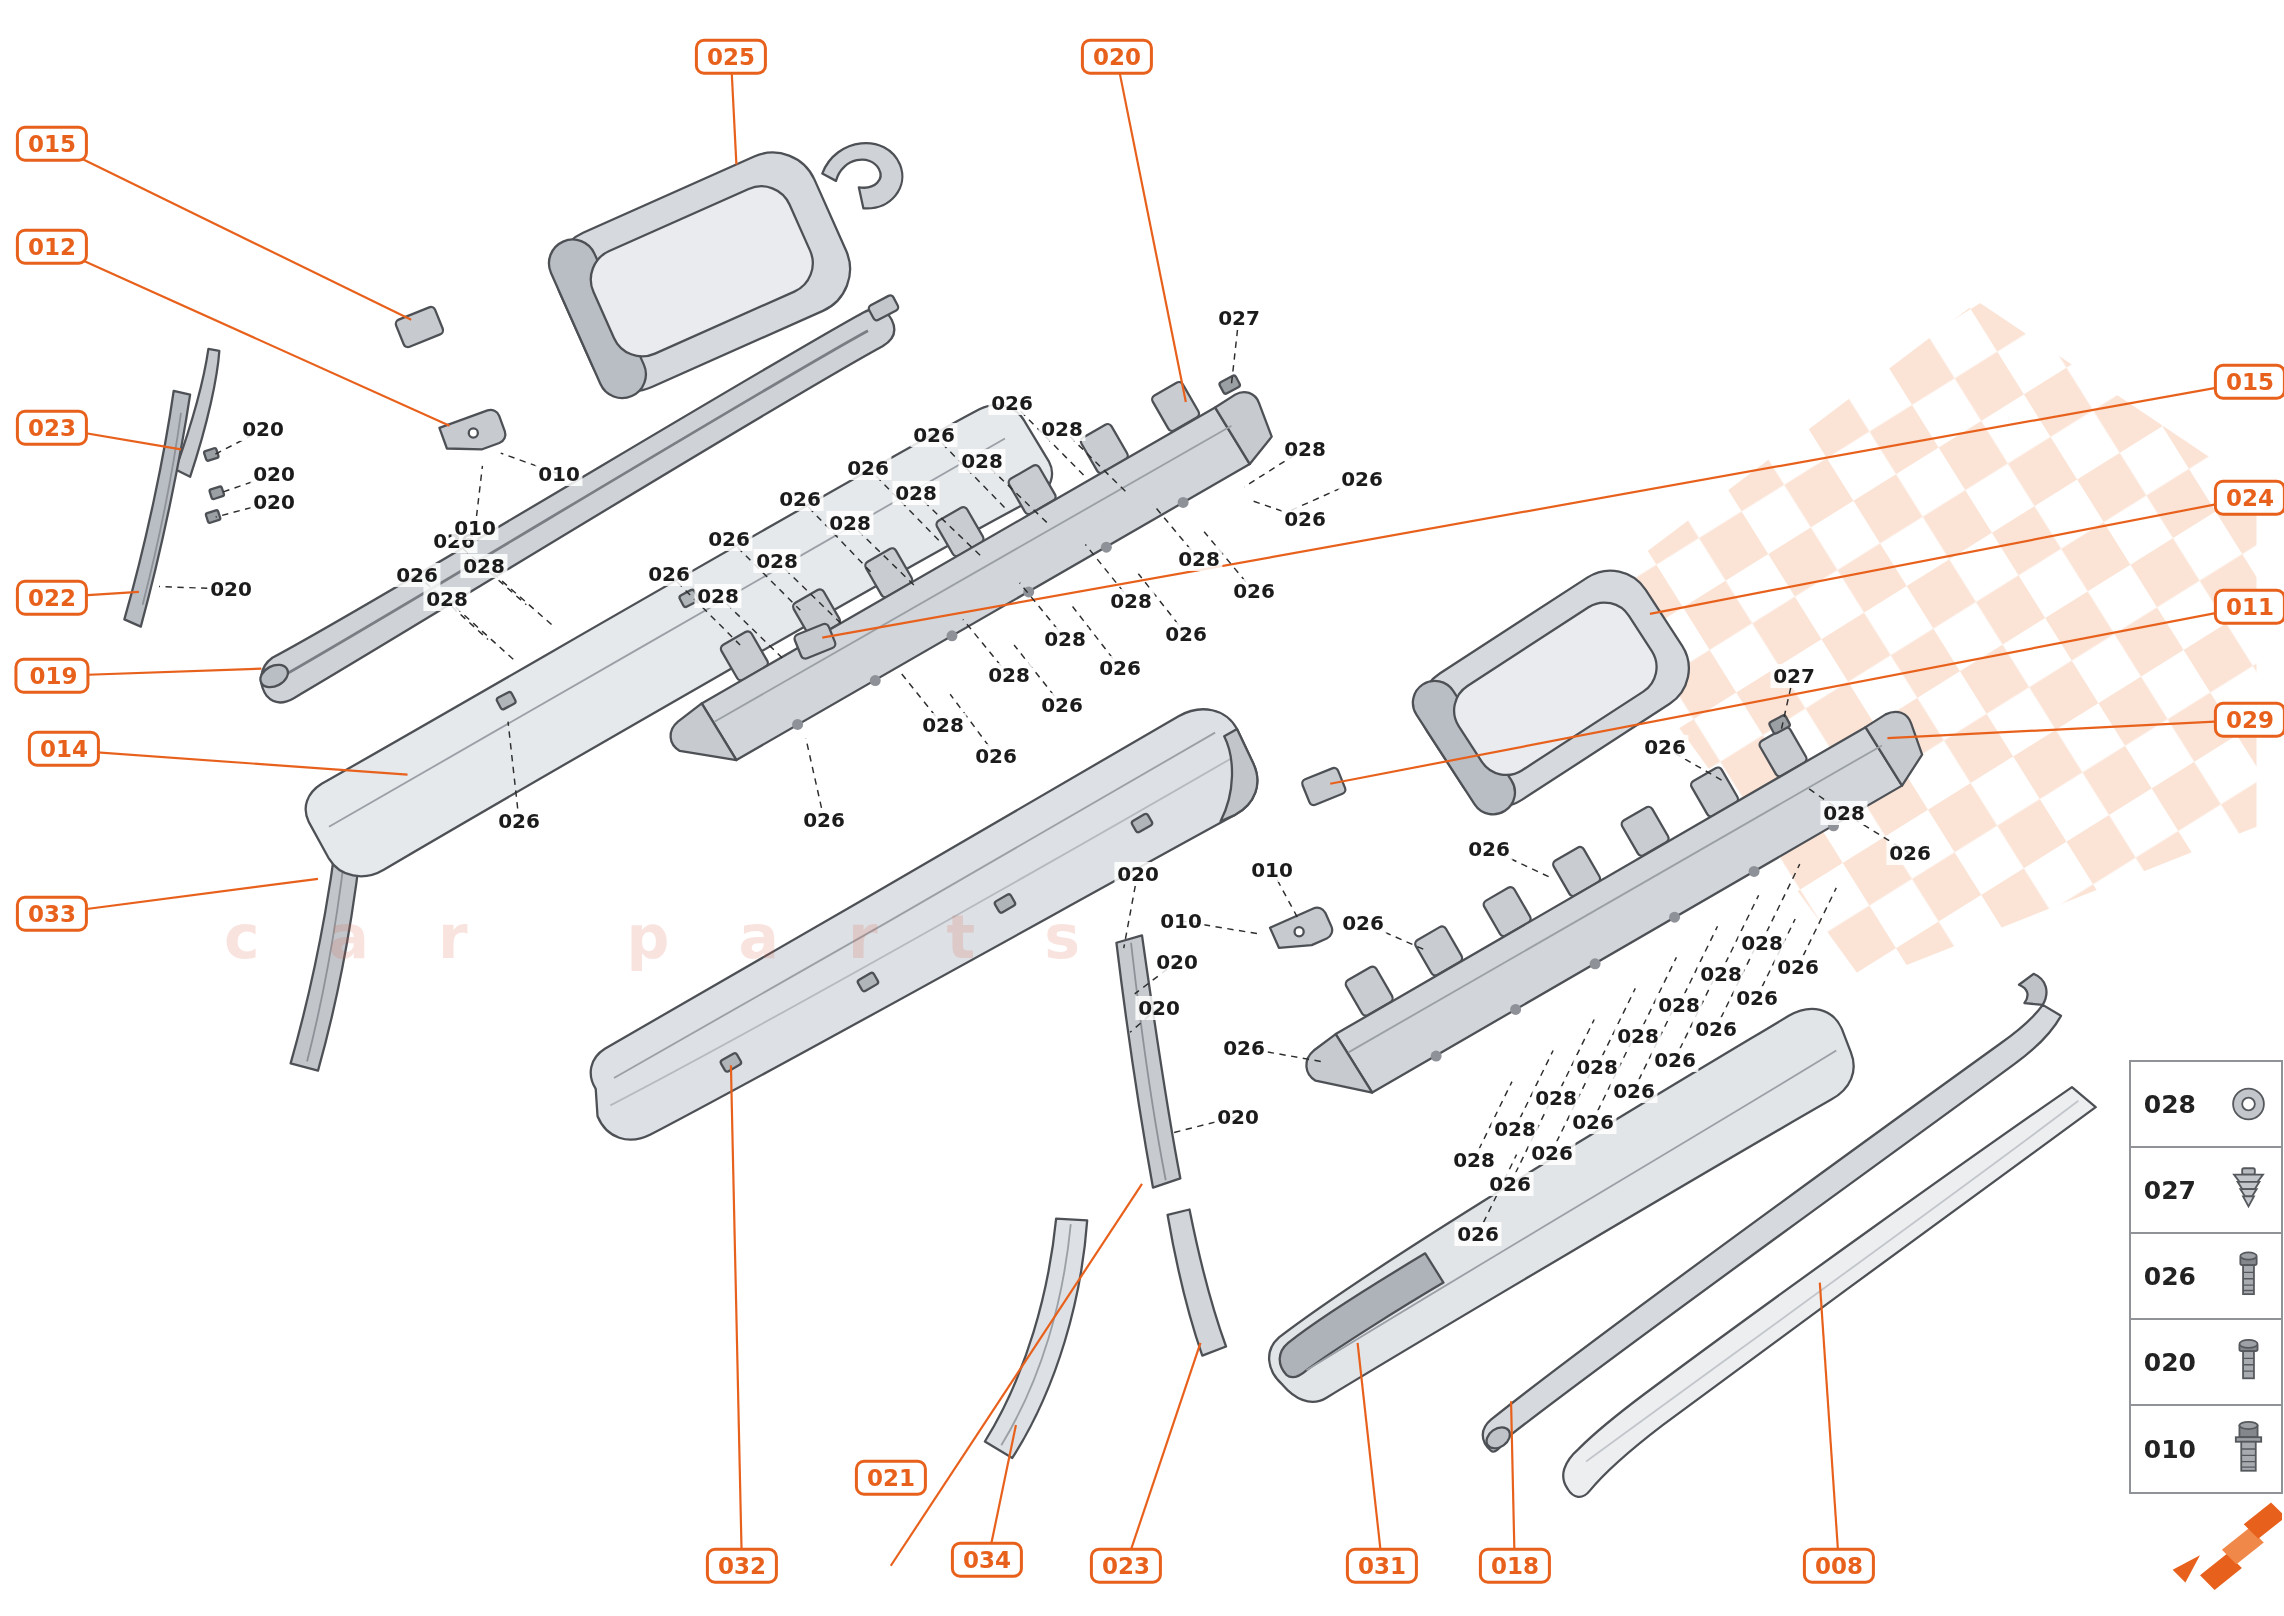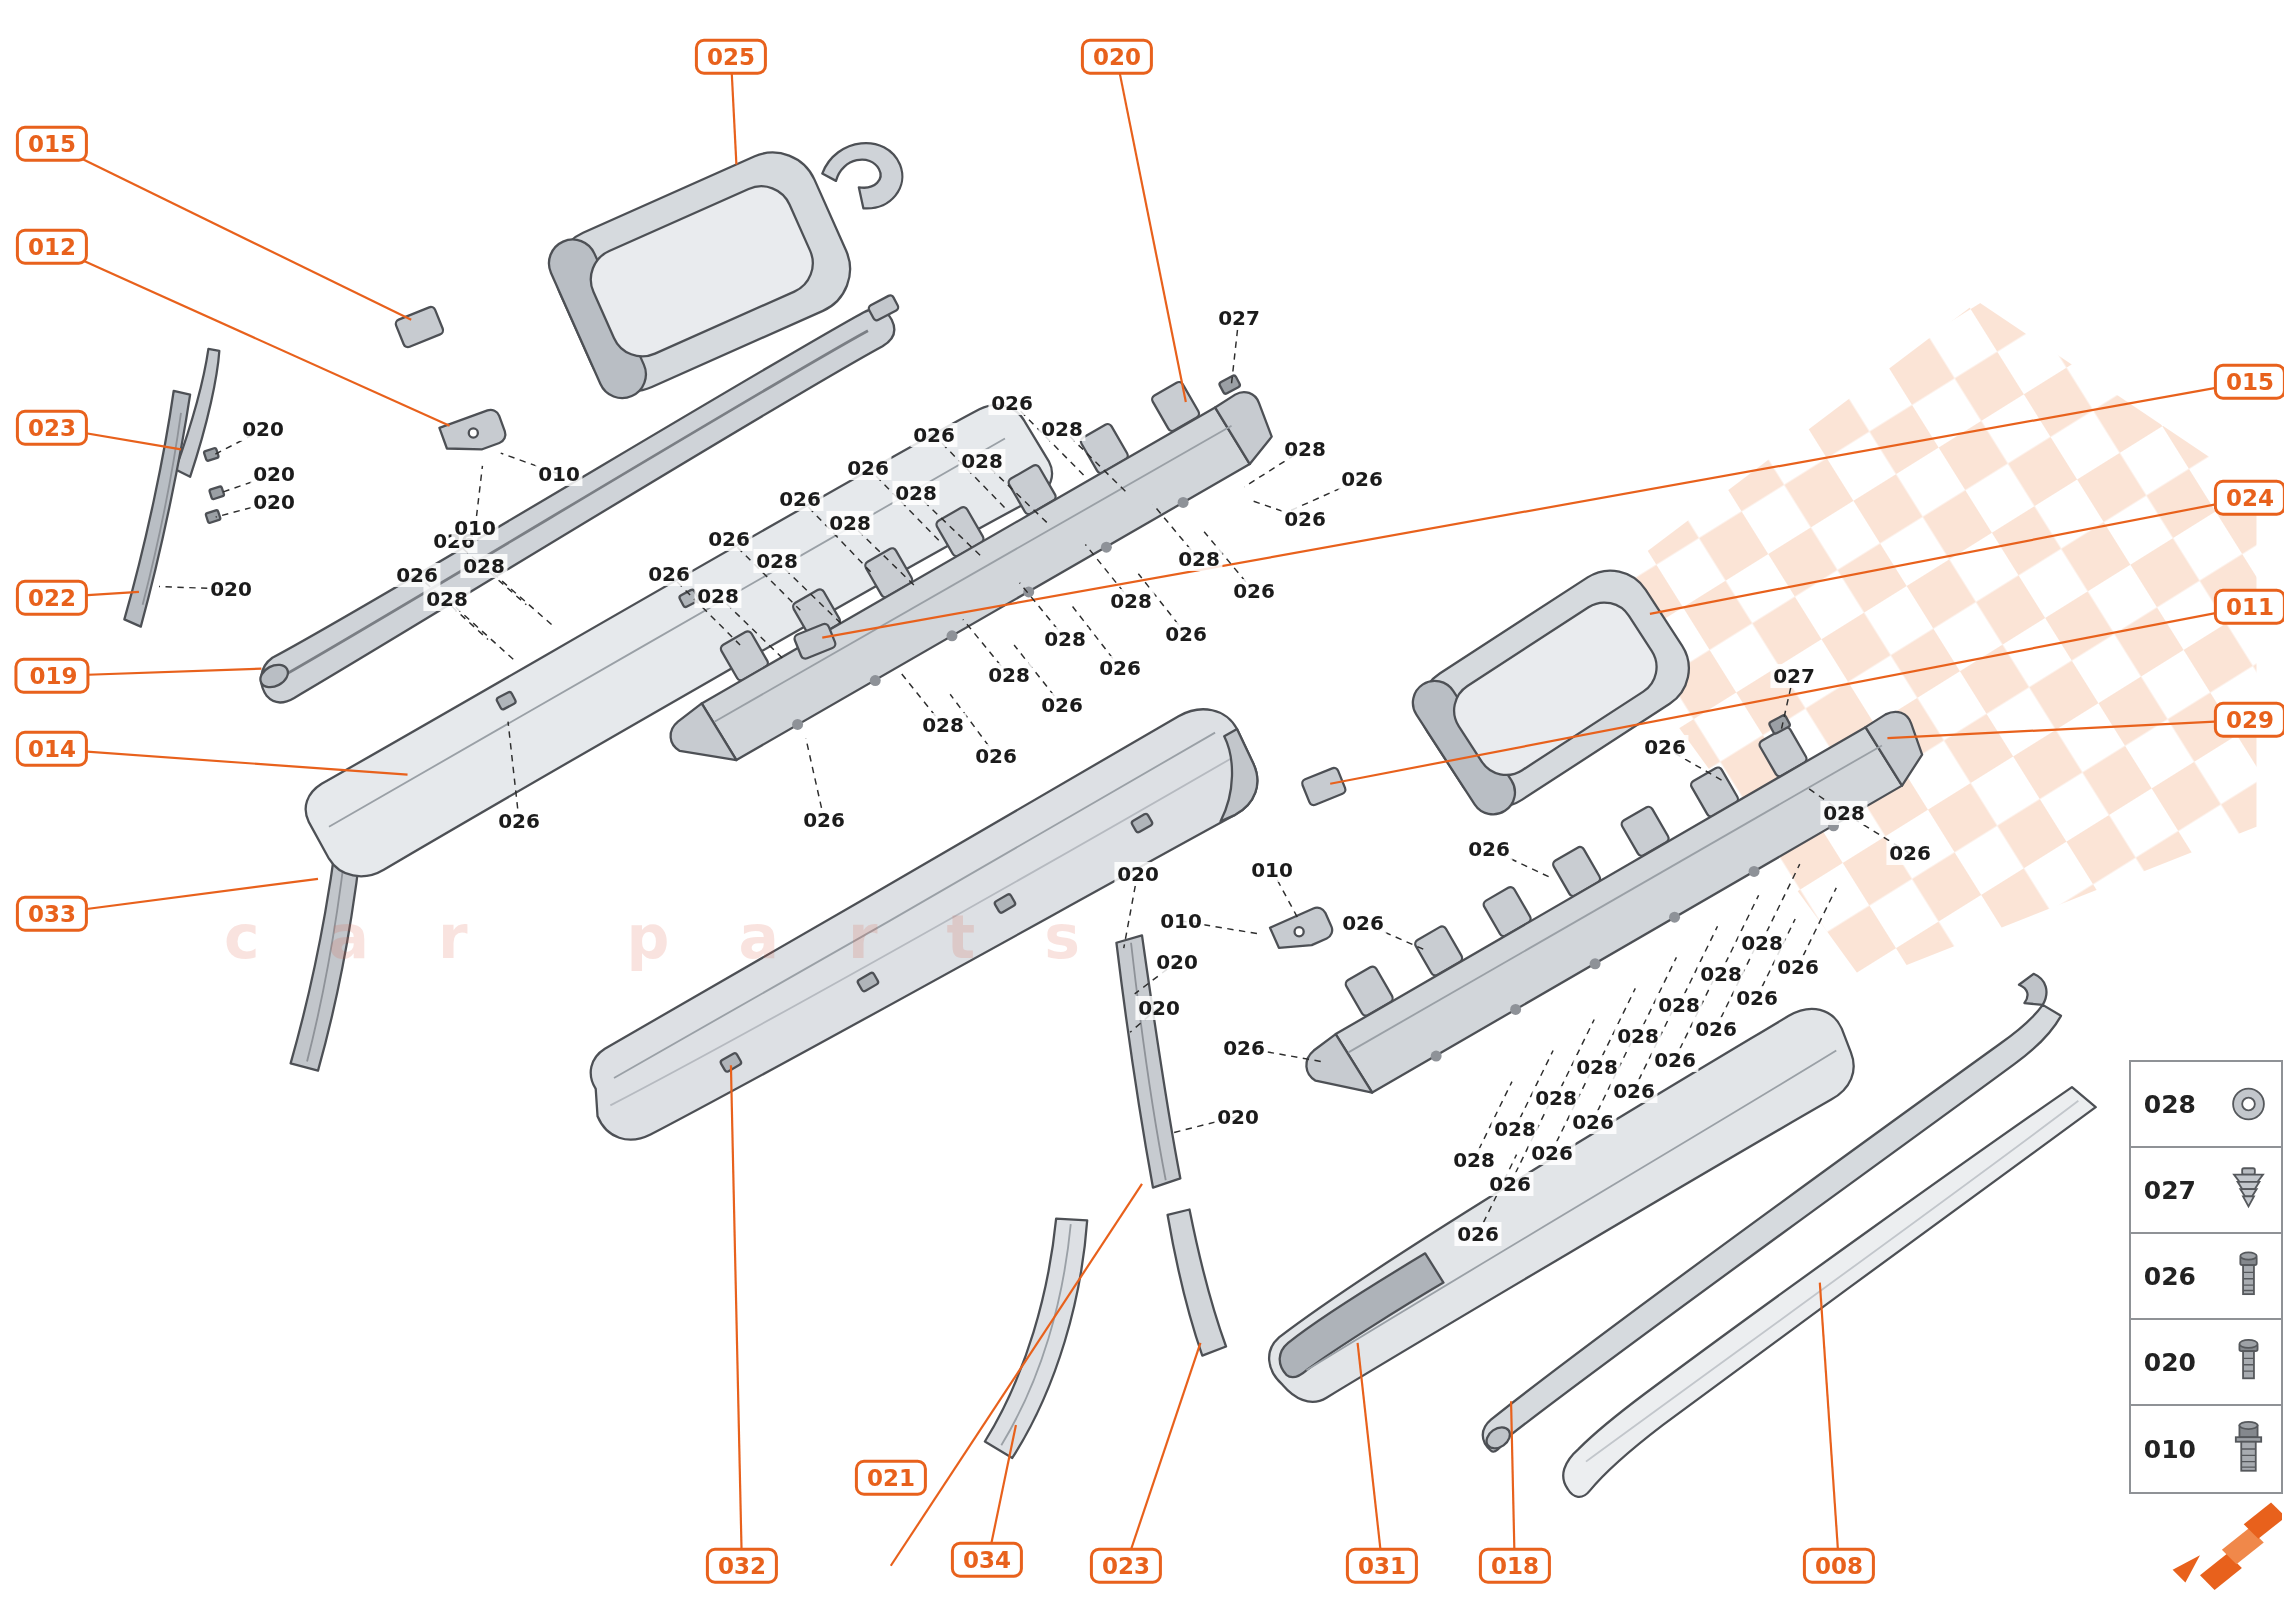--- a/index.html
+++ b/index.html
@@ -278,21 +278,21 @@
       <line x1="1362" y1="1147" x2="1446" y2="1162" class="dash-line"></line>
       <line x1="1355" y1="1222" x2="1284" y2="1240" class="dash-line"></line>
     </svg>
 
   <div id="callout-layer">
       <div class="callout-badge" style="left: 52px; top: 144px;">015</div>
       <div class="callout-badge" style="left: 52px; top: 247px;">012</div>
       <div class="callout-badge" style="left: 52px; top: 428px;">023</div>
       <div class="callout-badge" style="left: 52px; top: 598px;">022</div>
       <div class="callout-badge" style="left: 52px; top: 676px; padding-left: 12px;">019</div>
-      <div class="callout-badge" style="left: 52px; top: 749px;">014</div>
+      <div class="callout-badge" style="left: 64px; top: 749px;">014</div>
       <div class="callout-badge" style="left: 52px; top: 914px;">033</div>
       <div class="callout-badge" style="left: 731px; top: 57px;">025</div>
       <div class="callout-badge" style="left: 1117px; top: 57px;">020</div>
       <div class="callout-badge" style="left: 2250px; top: 382px;">015</div>
       <div class="callout-badge" style="left: 2250px; top: 498px;">024</div>
       <div class="callout-badge" style="left: 2250px; top: 607px;">011</div>
       <div class="callout-badge" style="left: 2250px; top: 720px;">029</div>
       <div class="callout-badge" style="left: 742px; top: 1566px; text-align: center;">032</div>
       <div class="callout-badge" style="left: 891px; top: 1478px;">021</div>
       <div class="callout-badge" style="left: 987px; top: 1560px;">034</div>

